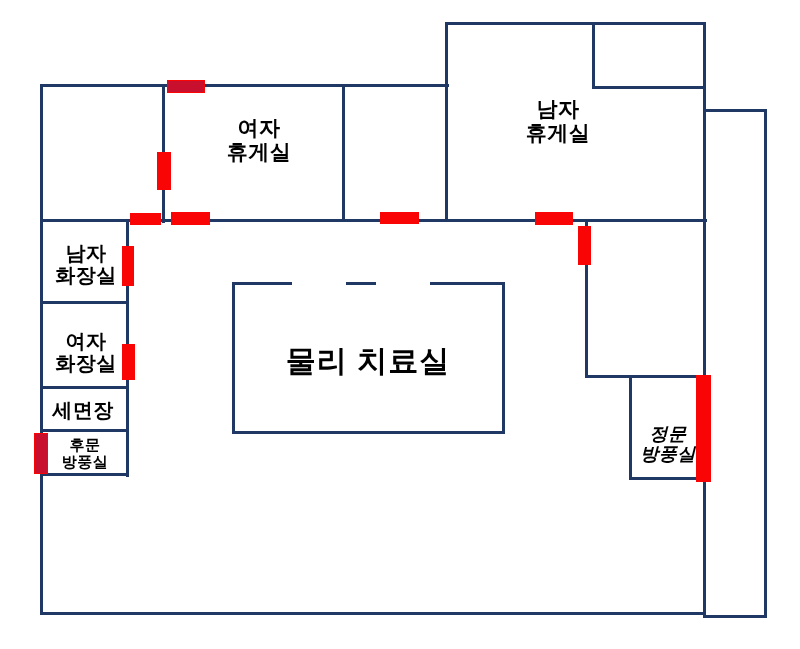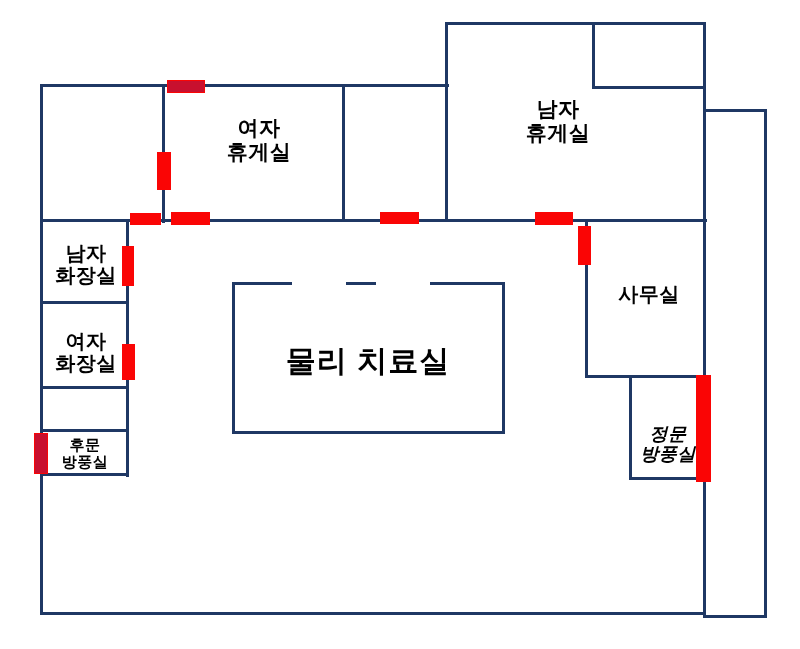--- a/index.html
+++ b/index.html
@@ -93,20 +93,20 @@
   <div class="door" style="left:696px;top:375px;width:13px;height:105px;"></div>
 
   <div class="label fs21" style="left:186px;top:116px;width:146px;">여자
 휴게실</div>
   <div class="label fs21" style="left:485px;top:97px;width:146px;">남자
 휴게실</div>
   <div class="label fs20" style="left:26px;top:242px;width:120px;">남자
 화장실</div>
   <div class="label fs20" style="left:26px;top:330px;width:120px;">여자
 화장실</div>
+  <div class="label fs20" style="left:26px;top:399px;width:114px;">세면장</div>
   <div class="label fs15" style="left:35px;top:437px;width:100px;">후문
 방풍실</div>
   <div class="label fs30" style="left:233px;top:344px;width:270px;">물리 치료실</div>
-  <div class="label fs20" style="left:589px;top:283px;width:120px;">사무실</div>
   <div class="label fs18" style="left:618px;top:424px;width:100px;font-style:italic;">정문
 방풍실</div>
 
 </div>
 
 </body></html>

